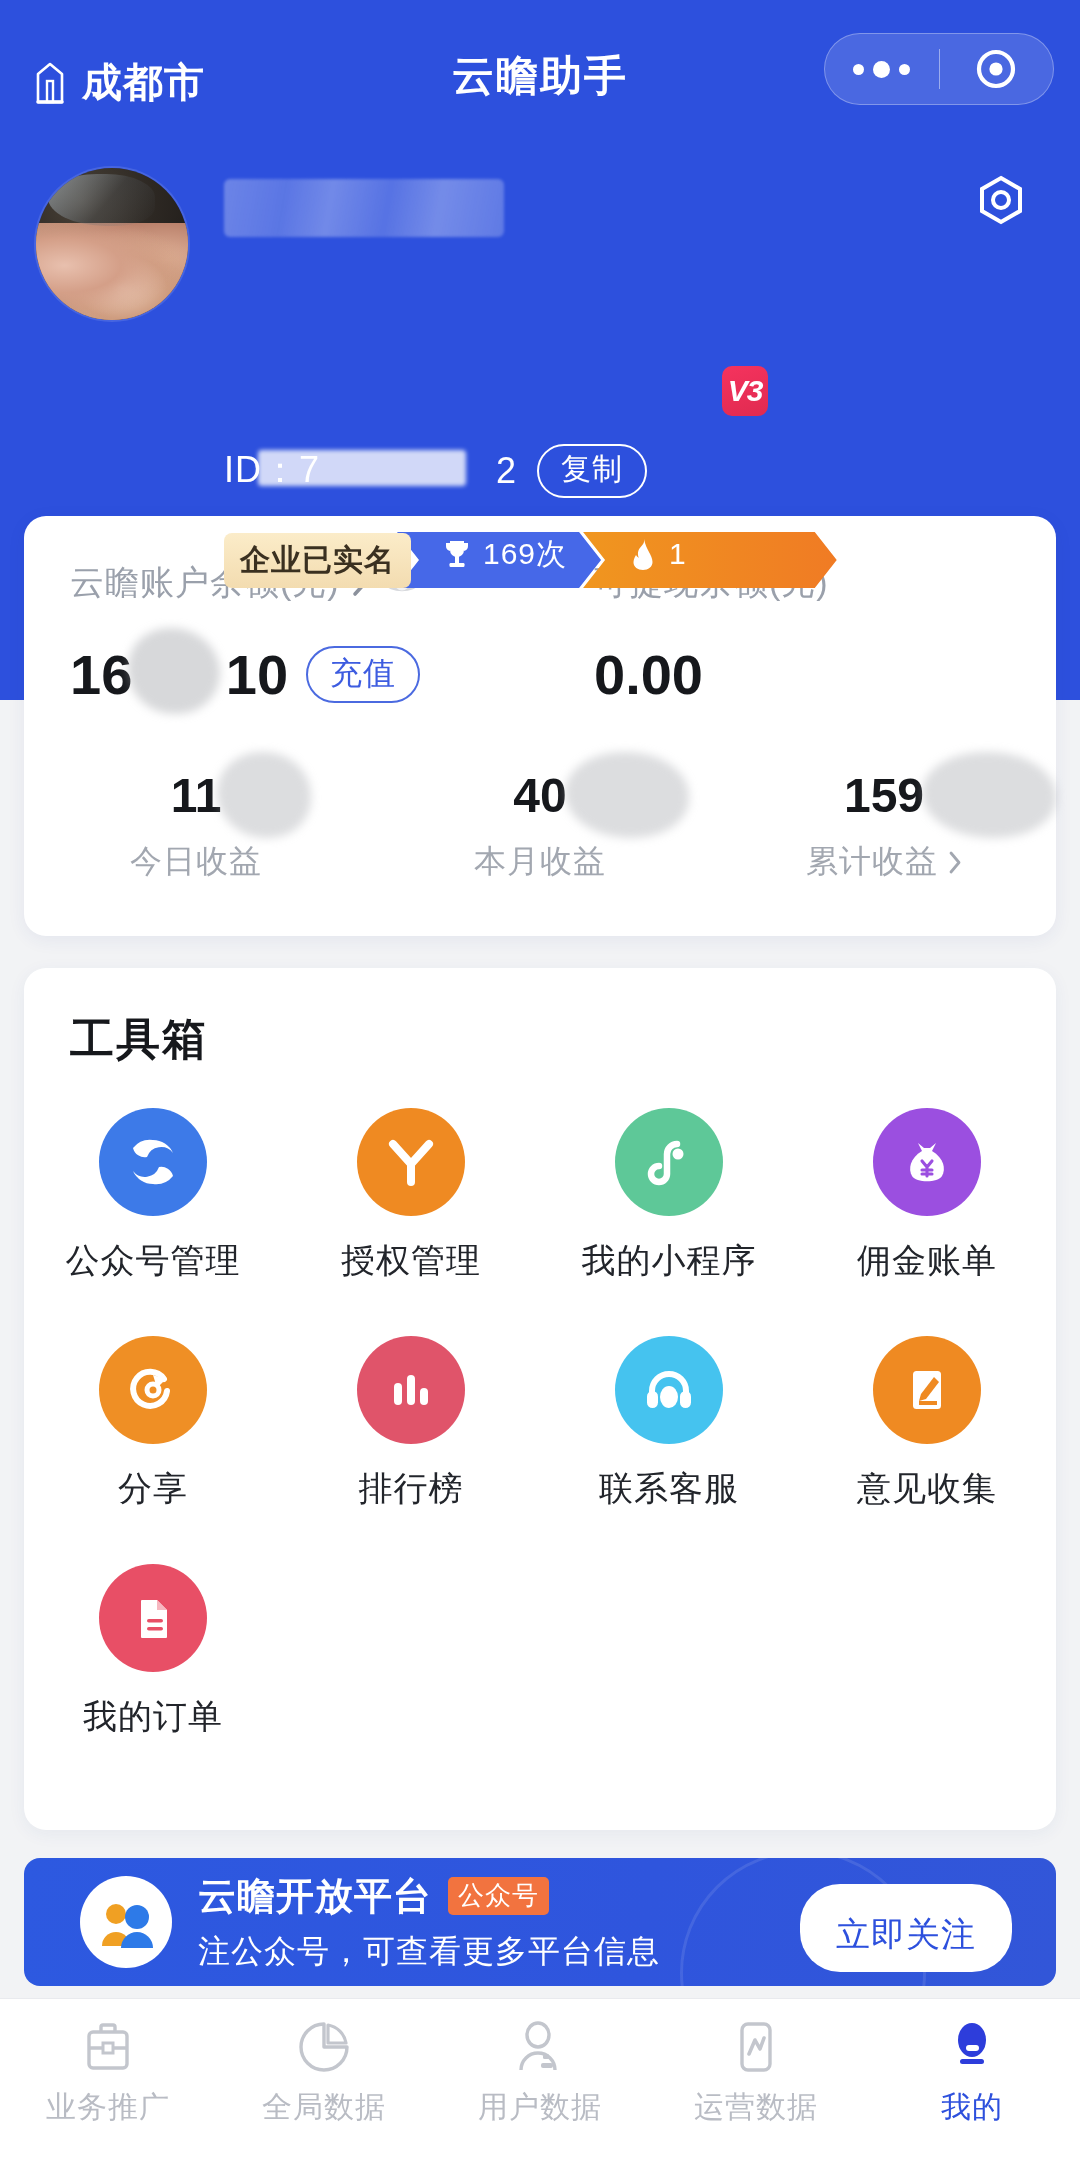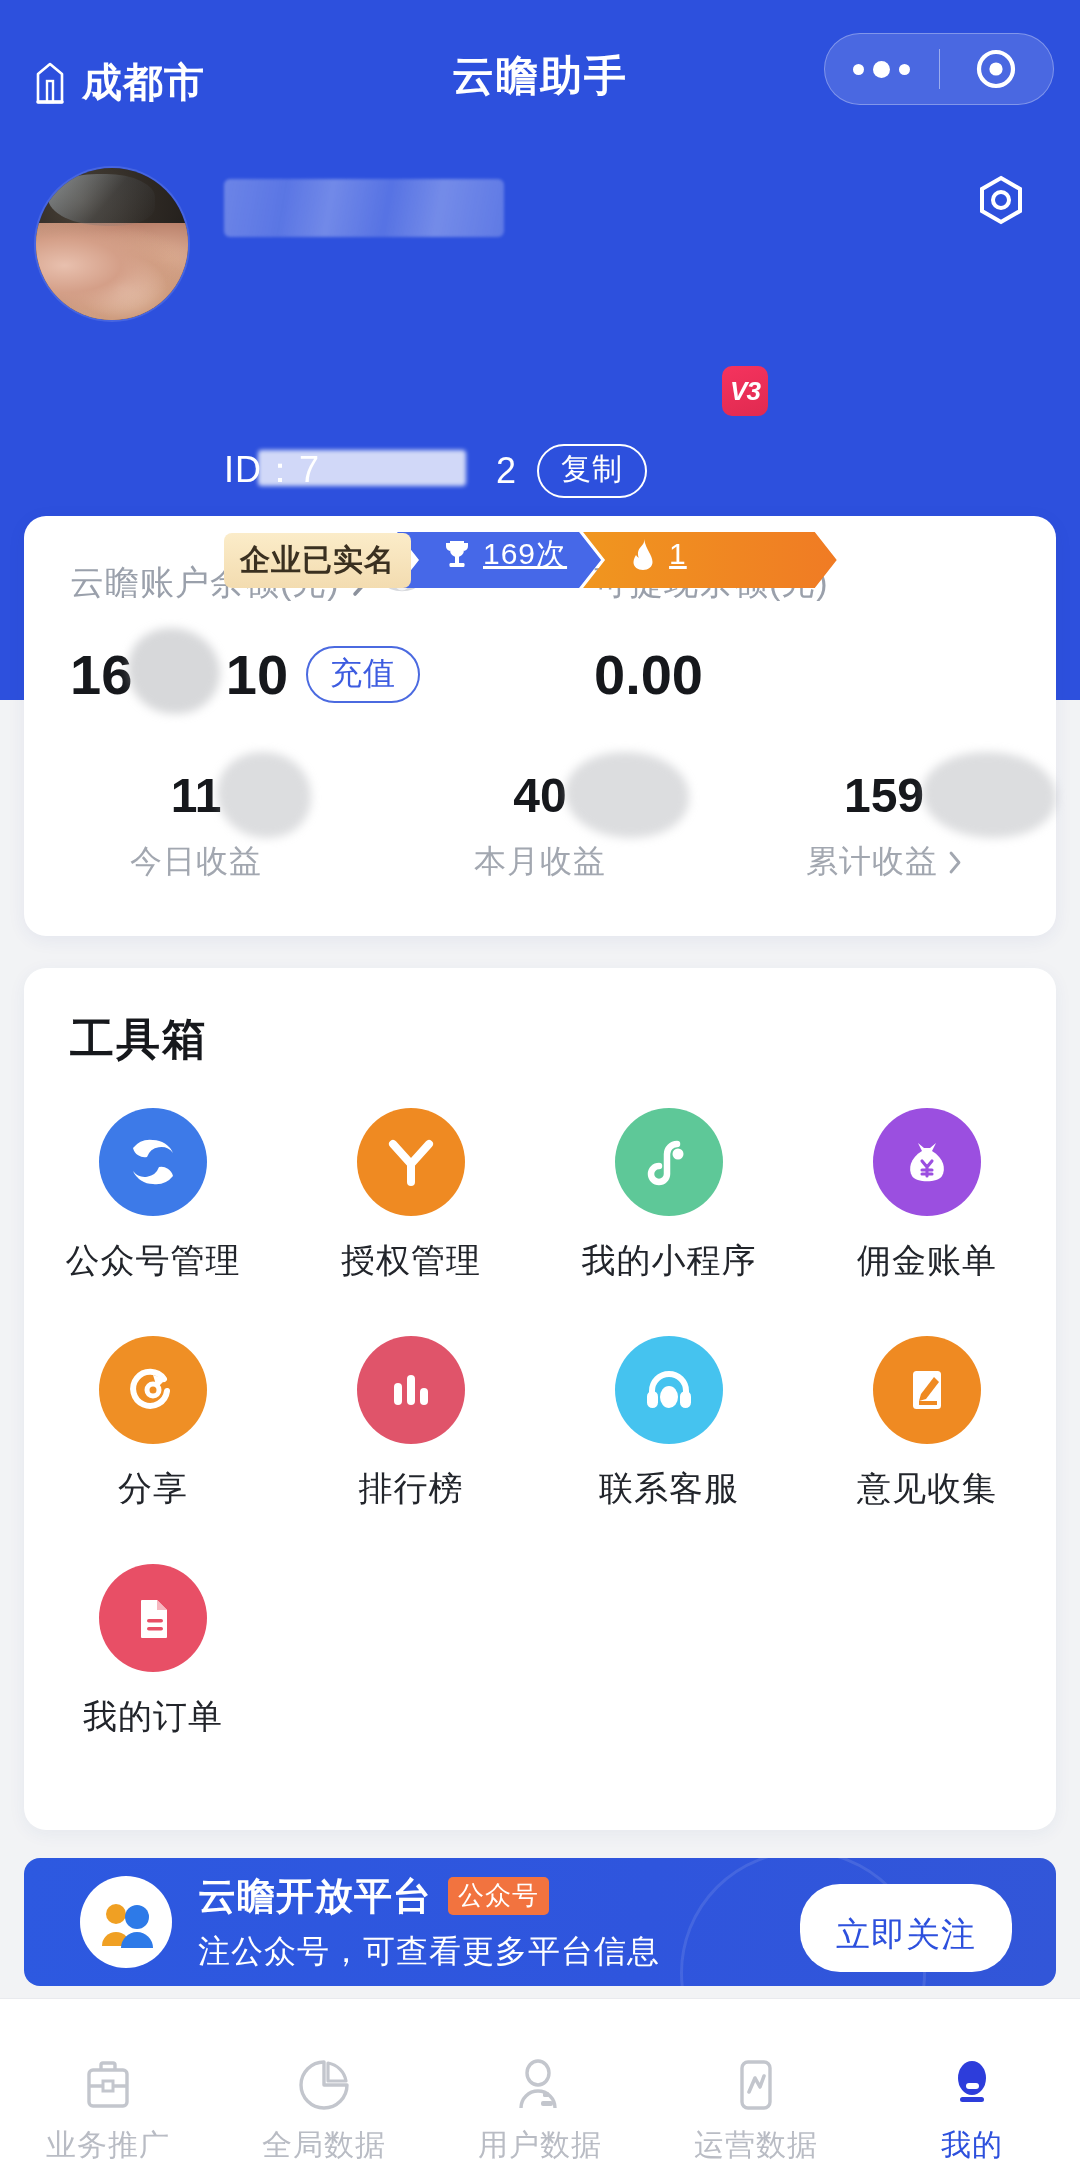--- a/index.html
+++ b/index.html
@@ -145,21 +145,21 @@
       rgba(255,255,255,0.34) 76%, rgba(255,255,255,0.24) 100%);
     filter: blur(1.5px);
   }
   .v-badge {
     position: absolute;
     left: 722px; top: 218px;
     width: 46px; height: 50px;
     border-radius: 10px;
     background: linear-gradient(160deg, #f5335e 0%, #e02a50 100%);
     color: #ffffff;
-    font-size: 26px;
+    font-size: 30px;
     font-weight: 800;
     font-style: italic;
     display: flex;
     align-items: center;
     justify-content: center;
     letter-spacing: -1px;
   }
 
   .id-row {
     position: absolute;
@@ -217,21 +217,20 @@
     margin-left: -14px;
     height: 56px;
     display: flex;
     align-items: center;
     gap: 10px;
     padding: 0 34px 12px 44px;
     color: #ffffff;
     font-size: 30px;
     letter-spacing: 1px;
     clip-path: polygon(0 0, calc(100% - 22px) 0, 100% 50%, calc(100% - 22px) 100%, 0 100%, 22px 50%);
-    text-decoration: underline;
   }
   .badge-trophy { background: #4668e8; z-index: 2; }
   .badge-flame {
     background: linear-gradient(90deg, #f0961f 0%, #f07b24 100%);
     z-index: 1;
     margin-left: -18px;
     padding-right: 150px;
   }
   .badge-chevron .gi { width: 32px; height: 34px; display: block; }
   .gear-btn {
@@ -452,21 +451,21 @@
   }
 
   
   .tabbar {
     position: absolute;
     left: 0; bottom: 0;
     width: 1080px; height: 168px;
     background: #ffffff;
     border-top: 1px solid #e9eaee;
     display: flex;
-    align-items: flex-end;
+    align-items: flex-start;
     padding-top: 16px;
   }
   .tab {
     flex: 1;
     display: flex;
     flex-direction: column;
     align-items: center;
   }
   .tab-icon {
     width: 60px; height: 64px;

